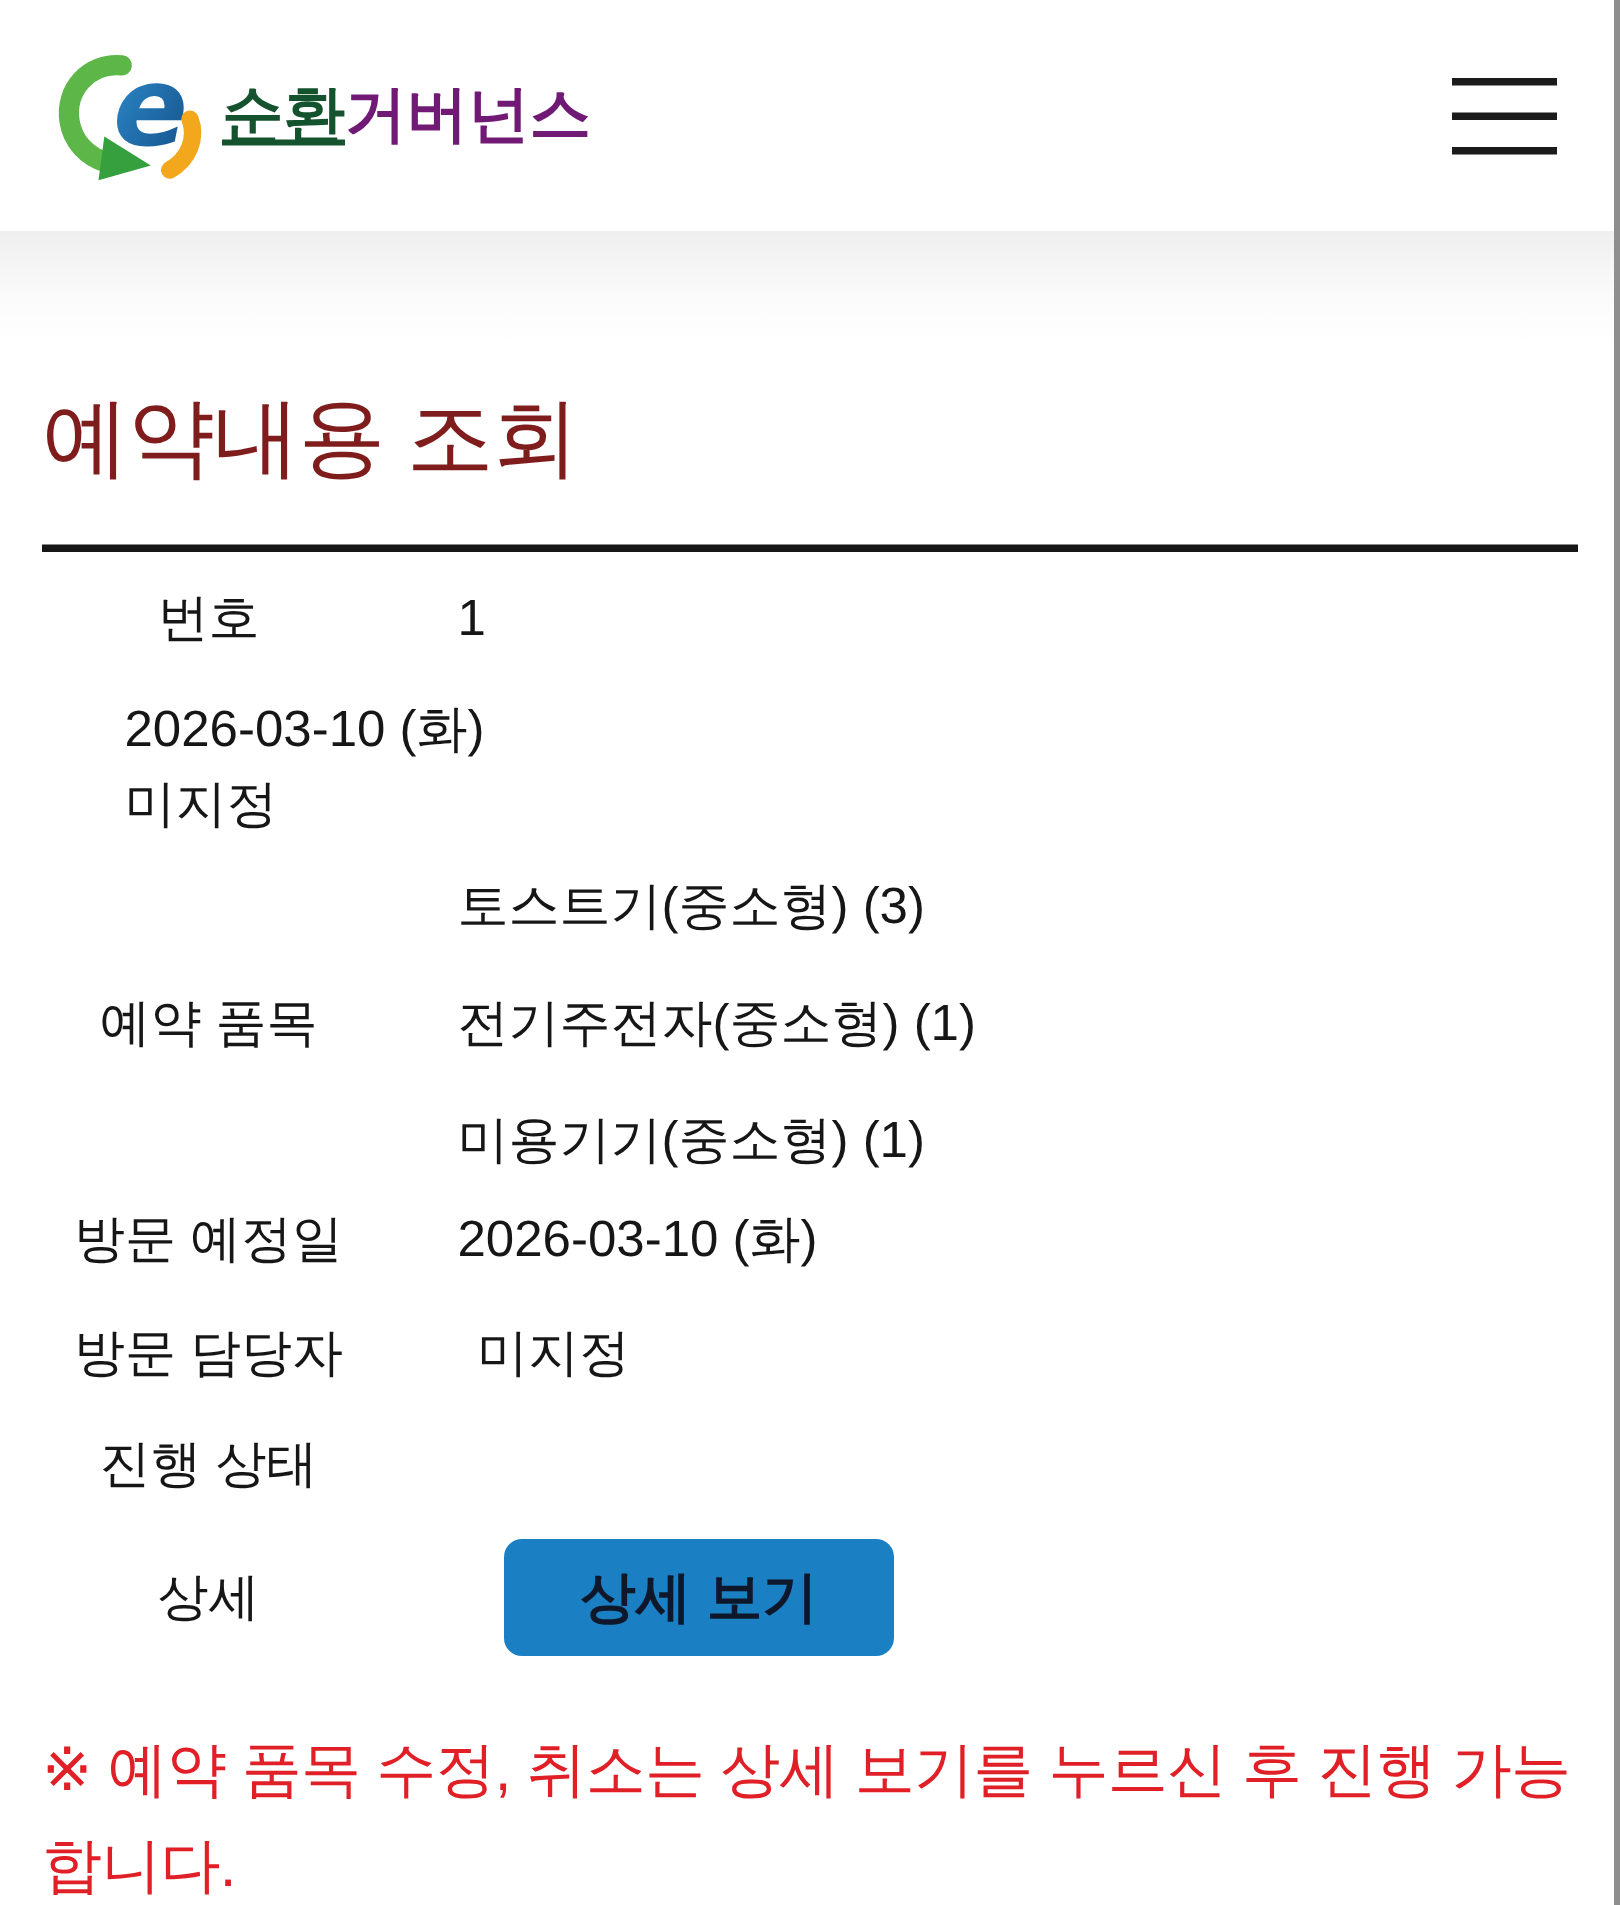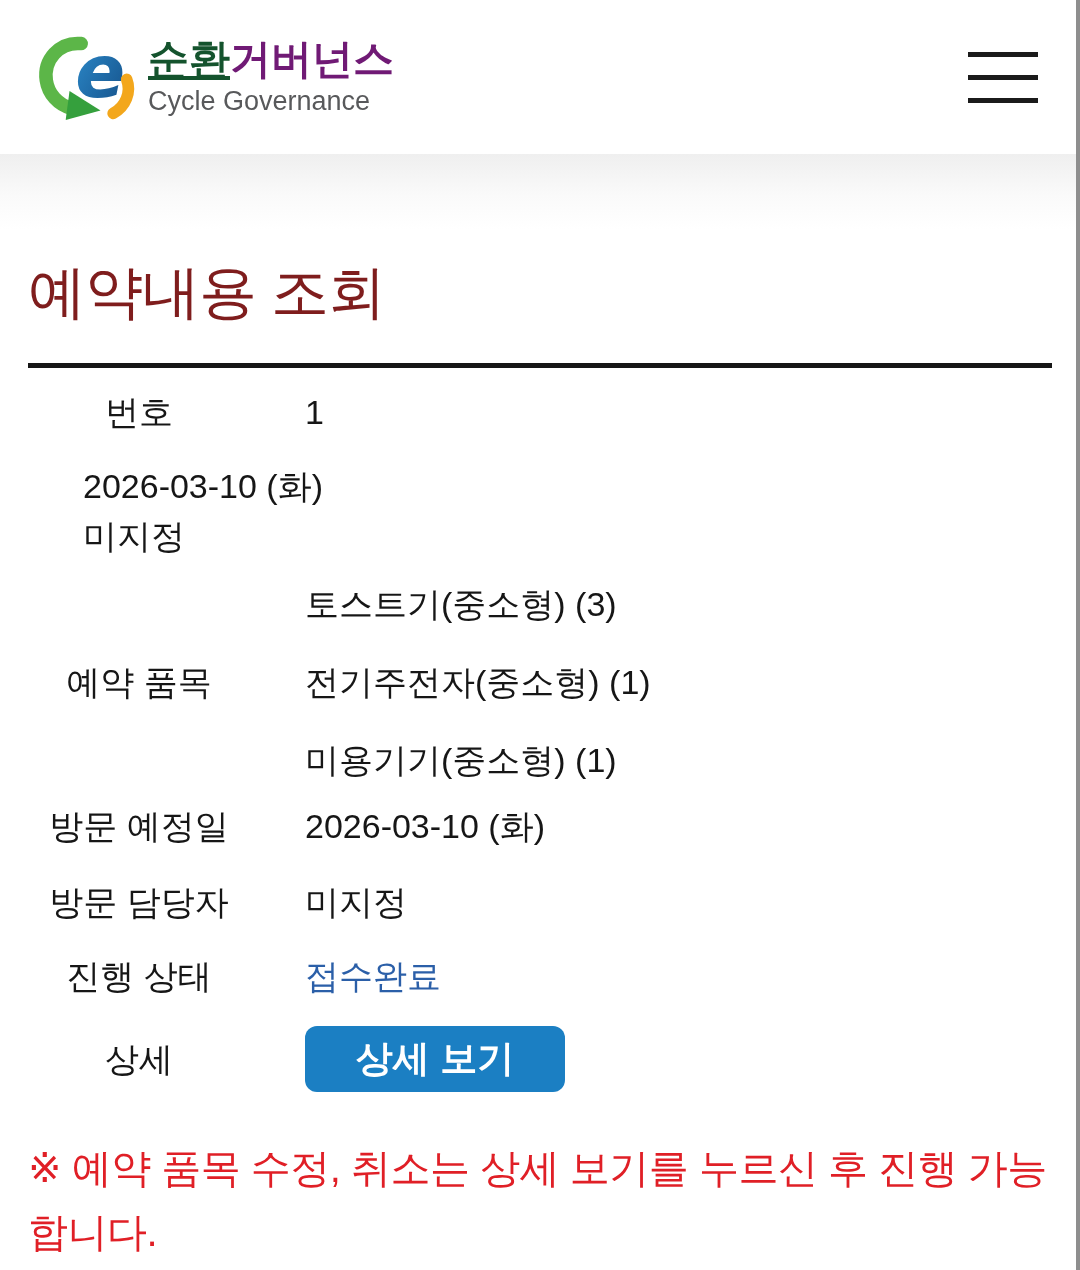--- a/index.html
+++ b/index.html
@@ -42,30 +42,30 @@
   }
   .title-divider { height:5px; background:#161616; }
   .info-table { display:flex; flex-direction:column; font-size:34px; color:#161616; }
   .row { display:flex; align-items:center; }
   .row-label { width:222px; text-align:center; flex-shrink:0; line-height:44px; }
   .row-value { margin-left:55px; line-height:44px; }
   .row-number  { margin-top:22px; }
   .row-desired { margin-top:30px; }
   .row-items   { margin-top:24px; }
   .row-visit   { margin-top:22px; }
-  .row-manager { margin-top:32px; }
+  .row-manager { margin-top:32px;gap:13px; }
   .row-status  { margin-top:30px; }
   .row-detail  { margin-top:28px; }
   .stack .line + .line { margin-top:6px; }
   .items .item + .item { margin-top:34px; }
   .status-link { color:#2b5fa8; text-decoration:none; cursor:pointer; }
   .detail-btn {
-    width:260px; height:66px; background:#1b7fc3; color:#ffffff;
+    width:260px; height:78px; background:#1b7fc3; color:#0f172a;
     border:none; border-radius:12px; cursor:pointer;
-    font-family:inherit; font-size:37px; font-weight:bold;
+    font-family:inherit; font-size:37px; font-weight:bold;margin-left:31px;
   }
   .notice {
     margin-top:44px; font-size:40px; line-height:64px;
     color:#e01f26; letter-spacing:-0.5px; max-width:1024px;
   }
 </style>
 </head>
 <body>
 
 <div class="screen">
@@ -82,21 +82,20 @@
 
         <path d="M50 13 C 27 11, 11 30, 14 51 C 16 65, 26 76, 40 80" stroke="#5cb648" stroke-width="14" fill="none" stroke-linecap="round"></path>
         <polygon points="38,62 70,82 34,92" fill="#35a03d"></polygon>
 
         <text x="44" y="68" font-size="76" font-weight="bold" font-style="italic" font-family="'DejaVu Sans',sans-serif" fill="url(#eg)">e</text>
 
         <path d="M97 50 C 102 63, 96 78, 83 85" stroke="#f3a71c" stroke-width="12" fill="none" stroke-linecap="round"></path>
       </svg>
       <div class="logo-text">
         <div class="logo-kr"><span class="kr-blue">순환</span><span class="kr-green">거버넌스</span></div>
-        <div class="logo-en">Cycle Governance</div>
       </div>
     </div>
     <button class="hamburger" aria-label="menu">
       <span></span>
       <span></span>
       <span></span>
     </button>
   </header>
 
   <div class="header-shadow"></div>
@@ -133,23 +132,20 @@
         <div class="row-value">2026-03-10 (화)</div>
       </div>
 
       <div class="row row-manager">
         <div class="row-label">방문 담당자</div>
         <div class="row-value">미지정</div>
       </div>
 
       <div class="row row-status">
         <div class="row-label">진행 상태</div>
-        <div class="row-value">
-          <a class="status-link">접수완료</a>
-        </div>
       </div>
 
       <div class="row row-detail">
         <div class="row-label">상세</div>
         <div class="row-value">
           <button class="detail-btn">상세 보기</button>
         </div>
       </div>
 
     </div>

